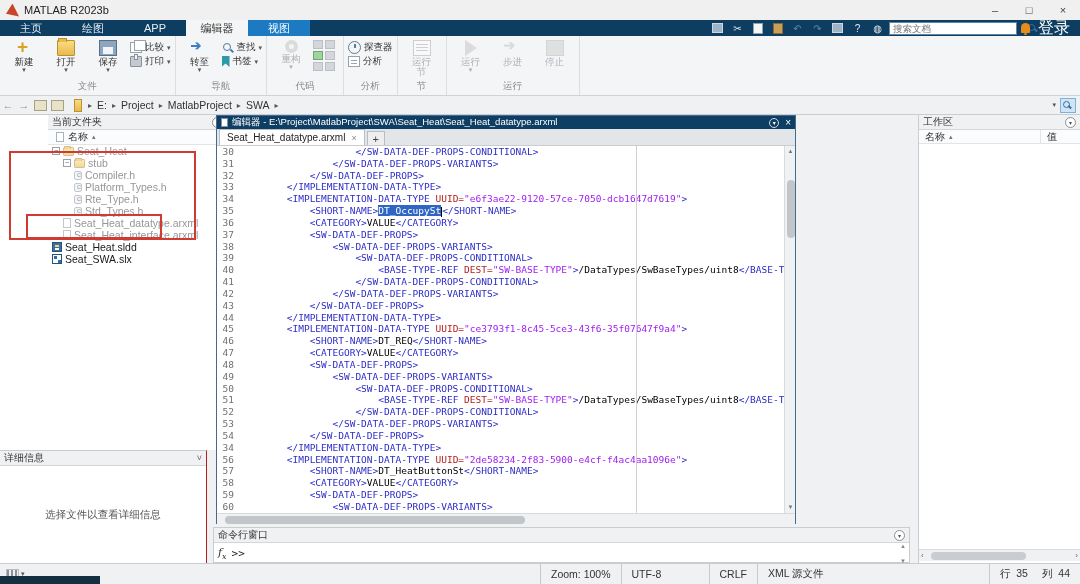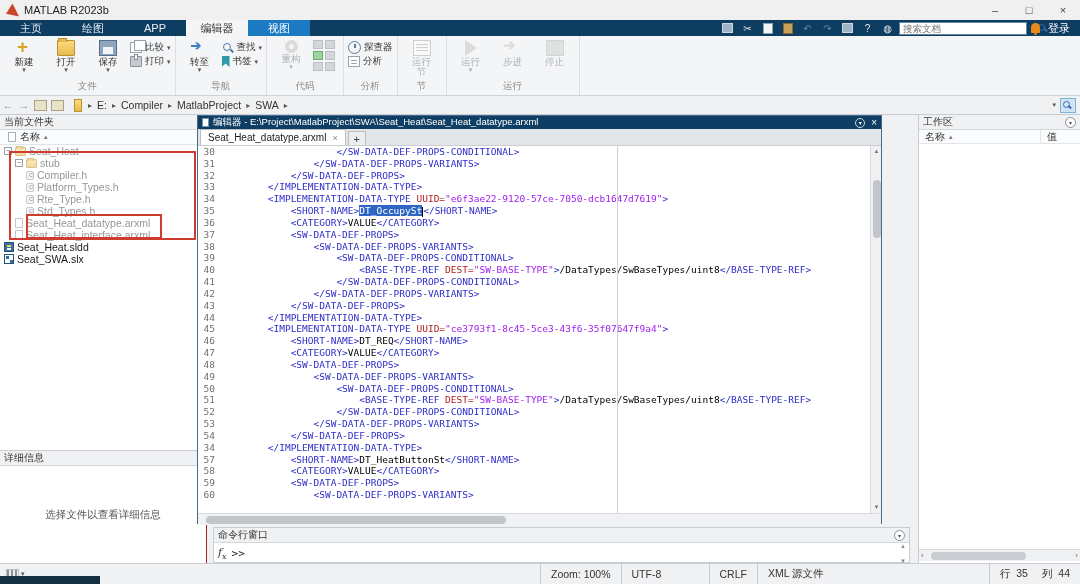--- a/index.html
+++ b/index.html
@@ -24,21 +24,21 @@
   .q-box { width:11px; height:10px; border:1px solid #cfd6dc; background:#9db3c8; }
   .q-doc { width:10px; height:11px; background:#f5f5f5; border:1px solid #8fa2b5; }
   .q-clip { width:10px; height:11px; background:#c9a05a; border:1px solid #8a6a30; }
   .searchbox { width:128px; height:13px; background:#fff; border:1px solid #5c87ab; display:flex; align-items:center; }
   .searchbox input { flex:1; border:0; outline:0; font-size:9.5px; padding:0 3px; color:#333; background:transparent; font-family:"Liberation Sans",sans-serif; }
   .mag { width:9px; height:9px; position:relative; margin-right:2px; }
   .mag::before { content:""; position:absolute; left:0; top:0; width:5px; height:5px; border:1.5px solid #3a6ea5; border-radius:50%; }
   .mag::after { content:""; position:absolute; left:5.5px; top:5.5px; width:3.5px; height:1.5px; background:#3a6ea5; transform:rotate(45deg); }
   .bell { width:9px; height:10px; background:#e88b1a; border-radius:5px 5px 1px 1px; position:relative; }
   .bell::after { content:""; position:absolute; left:3px; bottom:-2px; width:3px; height:2px; background:#e88b1a; border-radius:50%; }
-  .signin { color:#fff; font-size:11px; padding:0 4px; }
+  .signin { color:#fff; font-size:16px; padding:0 4px; }
 
   
   #ribbon { left:0; top:36px; width:1080px; height:60px; background:#f4f5f6; border-bottom:1px solid #cfd2d6; display:flex; }
   .rgroup { display:flex; flex-direction:column; border-right:1px solid #dcdee1; padding:2px 4px 0 4px; }
   .ritems { display:flex; align-items:flex-start; gap:2px; flex:1; }
   .rgl { text-align:center; font-size:9.5px; color:#8a8a8a; padding:1px 0 2px; }
   .rbig { width:40px; display:flex; flex-direction:column; align-items:center; padding-top:2px; }
   .rbig .lab { font-size:9.5px; color:#333; text-align:center; white-space:pre-line; line-height:10px; margin-top:1px; }
   .caret { font-size:7px; color:#555; line-height:6px; }
   .rcol { display:flex; flex-direction:column; gap:1px; padding-top:3px; }
@@ -85,21 +85,21 @@
   .crumb { padding:0 3px; }
   .csep { color:#555; font-size:8px; padding:0 2px; }
   #ab-right { margin-left:auto; display:flex; align-items:center; gap:4px; padding-right:4px; }
   .magbtn { width:16px; height:15px; background:#cfe4f5; border:1px solid #7fb2d9; display:flex; align-items:center; justify-content:center; }
 
   
   .phdr { height:15px; background:#f0f1f3; border-bottom:1px solid #d4d7da; display:flex; align-items:center; font-size:10px; color:#333; padding:0 4px; }
   .circ { margin-left:auto; width:11px; height:11px; border:1px solid #8a9098; border-radius:50%; display:flex; align-items:center; justify-content:center; font-size:6px; color:#555; background:#fff; }
 
   
-  #folderpanel { left:0; top:115px; width:228px; height:335px; background:#fff; border-right:1px solid #c9ccd0; }
+  #folderpanel { left:0; top:115px; width:228px; height:335px; background:#fff; border-right:1px solid #c9ccd0;padding-left:48px; }
   #namehdr { height:15px; border-bottom:1px solid #e2e4e7; display:flex; align-items:center; font-size:10px; color:#333; padding-left:8px; gap:4px; background:#fbfcfd; }
   .sortarr { font-size:7px; color:#777; }
   .hdoc { width:8px; height:10px; background:#fff; border:1px solid #a9b2ba; }
   #tree { position:relative; font-size:10.5px; }
   .trow { height:12px; display:flex; align-items:center; gap:3px; white-space:nowrap; }
   .trow .lbl { color:#1a1a1a; }
   .trow.dim .lbl { color:#979797; }
   .exp { width:8px; height:8px; border:1px solid #9aa0a6; background:#fff; font-size:7px; line-height:6px; text-align:center; color:#555; flex:none; }
   .fi { width:11px; height:9px; flex:none; position:relative; }
   .fi-folder { background:linear-gradient(#fadc82,#e9b94d); border:1px solid #b8922f; border-radius:1px; }
@@ -115,21 +115,21 @@
   .fi-slx { width:10px; height:10px; background:#fff; border:1px solid #28517c; }
   .fi-slx::before { content:""; position:absolute; left:1px; top:1px; width:3px; height:3px; background:#2d6da8; box-shadow:4px 4px #2d6da8; }
   .annot { position:absolute; border:2px solid #cf3b30; pointer-events:none; }
 
   
   #detailspanel { left:0; top:450px; width:207px; height:113px; background:#fff; border-right:1px solid #b91c1c; border-top:1px solid #c9ccd0; }
   .chev { margin-left:auto; color:#666; font-size:9px; }
   #detailsbody { height:97px; display:flex; align-items:center; justify-content:center; font-size:10.5px; color:#555; }
 
   
-  #editor { left:197px; top:115px; width:685px; height:409px; background:#fff; border:1px solid #46698f; }
+  #editor { left:216px; top:115px; width:580px; height:409px; background:#fff; border:1px solid #46698f; }
   #dochdr { height:13px; background:#0e3e63; display:flex; align-items:center; padding:0 4px; gap:4px; }
   #dochdr .ddoc { width:7px; height:9px; background:#fff; border:1px solid #7a93ad; }
   #dochdr .dtitle { color:#fff; font-size:9.5px; white-space:nowrap; overflow:hidden; }
   #dochdr .hbtns { margin-left:auto; display:flex; gap:6px; align-items:center; }
   #dochdr .hcirc { width:10px; height:10px; border:1px solid #cfd8e0; border-radius:50%; color:#fff; font-size:6px; display:flex; align-items:center; justify-content:center; }
   #dochdr .hx { color:#fff; font-size:10px; }
   #tabbar { height:17px; background:#e3e6e9; border-bottom:1px solid #c9ccd0; display:flex; align-items:flex-end; padding-left:2px; }
   .etab { height:16px; background:#fff; border:1px solid #b9bdc2; border-bottom:0; display:flex; align-items:center; gap:6px; padding:0 7px; font-size:10px; color:#222; }
   .etab .tx { color:#888; font-size:9px; }
   .plustab { height:14px; width:18px; margin-left:2px; background:#eceef0; border:1px solid #b9bdc2; border-bottom:0; display:flex; align-items:center; justify-content:center; font-size:11px; color:#444; }
@@ -344,21 +344,21 @@
 <div id="addressbar" class="abs">
   <span class="navarr">←</span>
   <span class="navarr">→</span>
   <span class="ab-ico"></span>
   <span class="ab-ico"></span>
   <span class="fstrip"></span>
   <span id="crumbs" style="display:flex;align-items:center">
       <span class="csep">▸</span>
       <span class="crumb">E:</span>
       <span class="csep">▸</span>
-      <span class="crumb">Compiler</span>
+      <span class="crumb">Project</span>
       <span class="csep">▸</span>
       <span class="crumb">MatlabProject</span>
       <span class="csep">▸</span>
       <span class="crumb">SWA</span>
       <span class="csep">▸</span>
     </span>
   <span id="ab-right">
     <span class="caret">▾</span>
     <span class="magbtn">
         <span class="mag"></span>
@@ -470,20 +470,21 @@
         <div class="cline"><span class="lnum">46</span><span class="ltext"><span>            </span><span class="tok-g">&lt;SHORT-NAME&gt;</span><span class="tok-p">DT_REQ</span><span class="tok-g">&lt;/SHORT-NAME&gt;</span></span></div>
         <div class="cline"><span class="lnum">47</span><span class="ltext"><span>            </span><span class="tok-g">&lt;CATEGORY&gt;</span><span class="tok-p">VALUE</span><span class="tok-g">&lt;/CATEGORY&gt;</span></span></div>
         <div class="cline"><span class="lnum">48</span><span class="ltext"><span>            </span><span class="tok-g">&lt;SW-DATA-DEF-PROPS&gt;</span></span></div>
         <div class="cline"><span class="lnum">49</span><span class="ltext"><span>                </span><span class="tok-g">&lt;SW-DATA-DEF-PROPS-VARIANTS&gt;</span></span></div>
         <div class="cline"><span class="lnum">50</span><span class="ltext"><span>                    </span><span class="tok-g">&lt;SW-DATA-DEF-PROPS-CONDITIONAL&gt;</span></span></div>
         <div class="cline"><span class="lnum">51</span><span class="ltext"><span>                        </span><span class="tok-g">&lt;BASE-TYPE-REF </span><span class="tok-a">DEST=</span><span class="tok-s">"SW-BASE-TYPE"</span><span class="tok-g">&gt;</span><span class="tok-p">/DataTypes/SwBaseTypes/uint8</span><span class="tok-g">&lt;/BASE-TYPE-REF&gt;</span></span></div>
         <div class="cline"><span class="lnum">52</span><span class="ltext"><span>                    </span><span class="tok-g">&lt;/SW-DATA-DEF-PROPS-CONDITIONAL&gt;</span></span></div>
         <div class="cline"><span class="lnum">53</span><span class="ltext"><span>                </span><span class="tok-g">&lt;/SW-DATA-DEF-PROPS-VARIANTS&gt;</span></span></div>
         <div class="cline"><span class="lnum">54</span><span class="ltext"><span>            </span><span class="tok-g">&lt;/SW-DATA-DEF-PROPS&gt;</span></span></div>
         <div class="cline"><span class="lnum">34</span><span class="ltext"><span>        </span><span class="tok-g">&lt;/IMPLEMENTATION-DATA-TYPE&gt;</span></span></div>
+        <div class="cline"><span class="lnum">56</span><span class="ltext"><span>        </span><span class="tok-g">&lt;IMPLEMENTATION-DATA-TYPE </span><span class="tok-a">UUID=</span><span class="tok-s">"2de58234-2f83-5900-e4cf-f4ac4aa1096e"</span><span class="tok-g">&gt;</span></span></div>
         <div class="cline"><span class="lnum">57</span><span class="ltext"><span>            </span><span class="tok-g">&lt;SHORT-NAME&gt;</span><span class="tok-p">DT_HeatButtonSt</span><span class="tok-g">&lt;/SHORT-NAME&gt;</span></span></div>
         <div class="cline"><span class="lnum">58</span><span class="ltext"><span>            </span><span class="tok-g">&lt;CATEGORY&gt;</span><span class="tok-p">VALUE</span><span class="tok-g">&lt;/CATEGORY&gt;</span></span></div>
         <div class="cline"><span class="lnum">59</span><span class="ltext"><span>            </span><span class="tok-g">&lt;SW-DATA-DEF-PROPS&gt;</span></span></div>
         <div class="cline"><span class="lnum">60</span><span class="ltext"><span>                </span><span class="tok-g">&lt;SW-DATA-DEF-PROPS-VARIANTS&gt;</span></span></div>
       </div>
     <div id="vscroll">
       <span class="varr" style="top:0">▲</span>
       <div id="vthumb"></div>
       <span class="varr" style="bottom:0">▼</span>
     </div>

